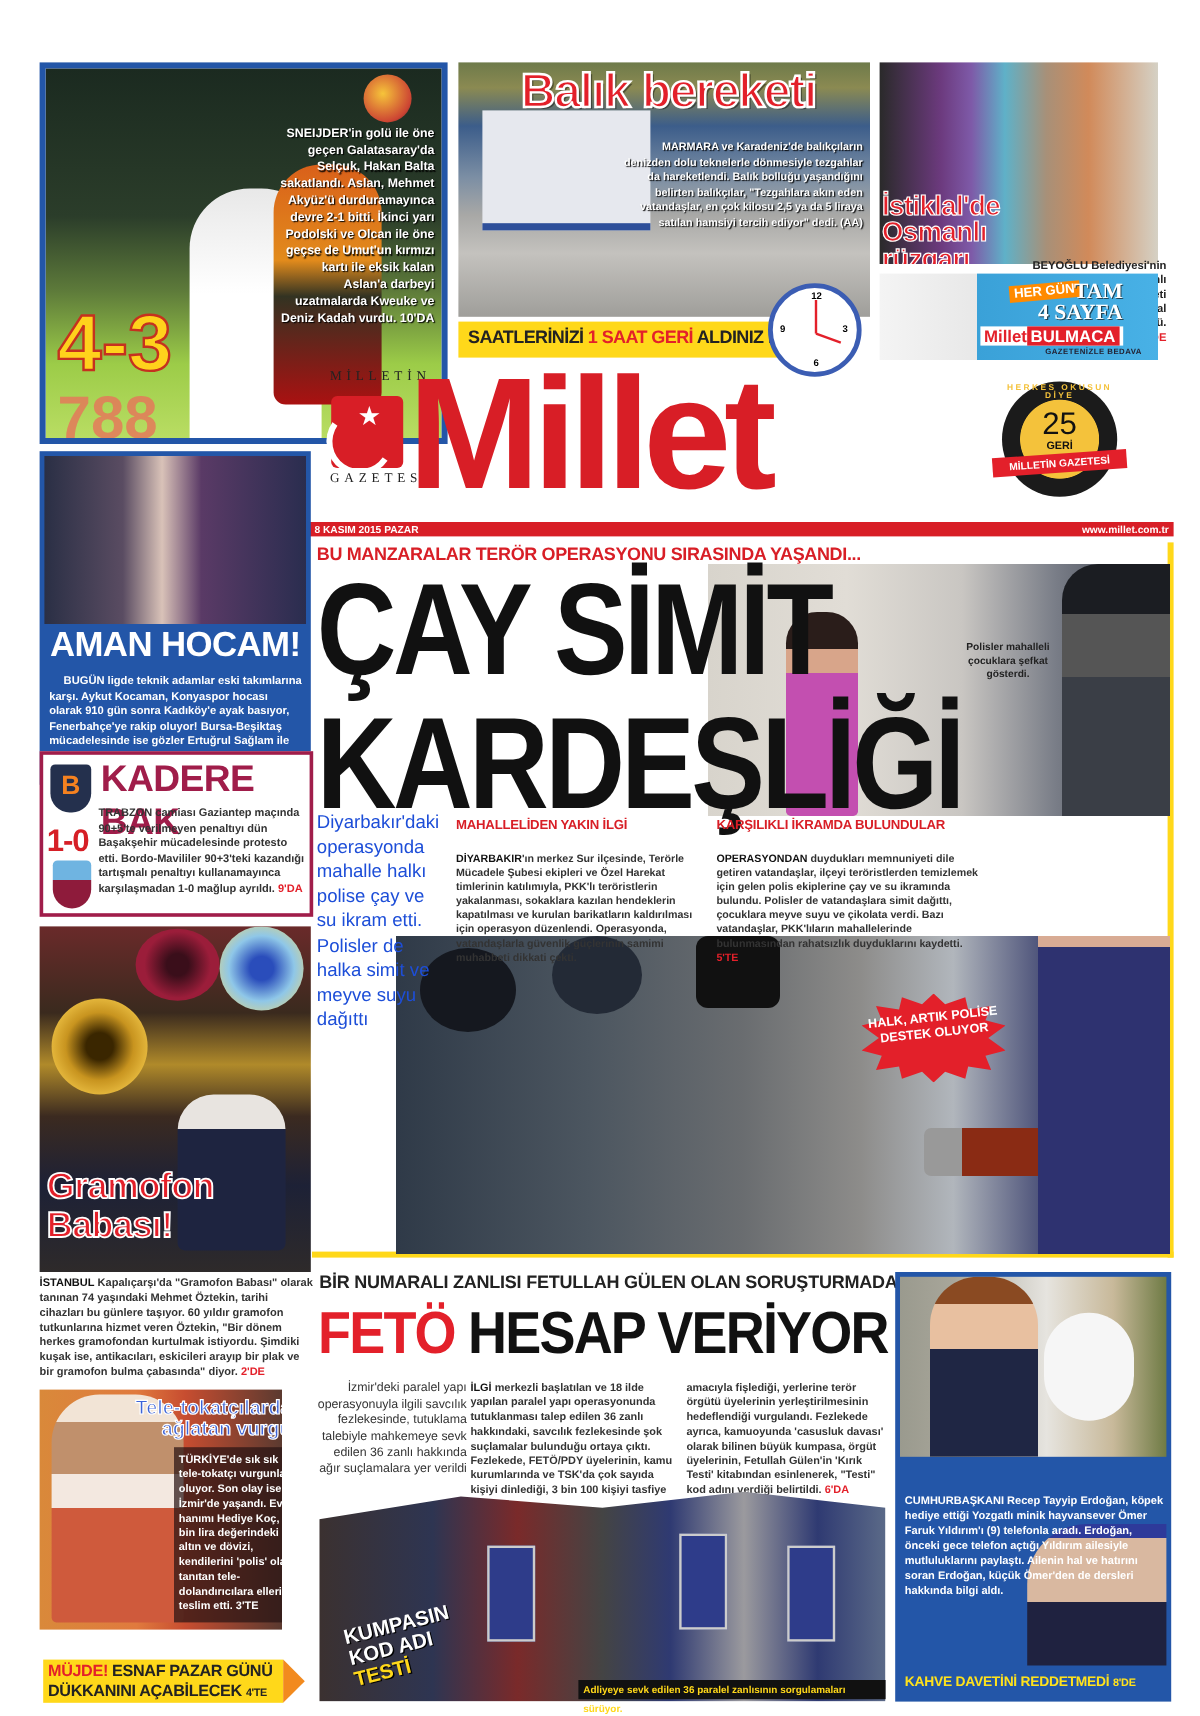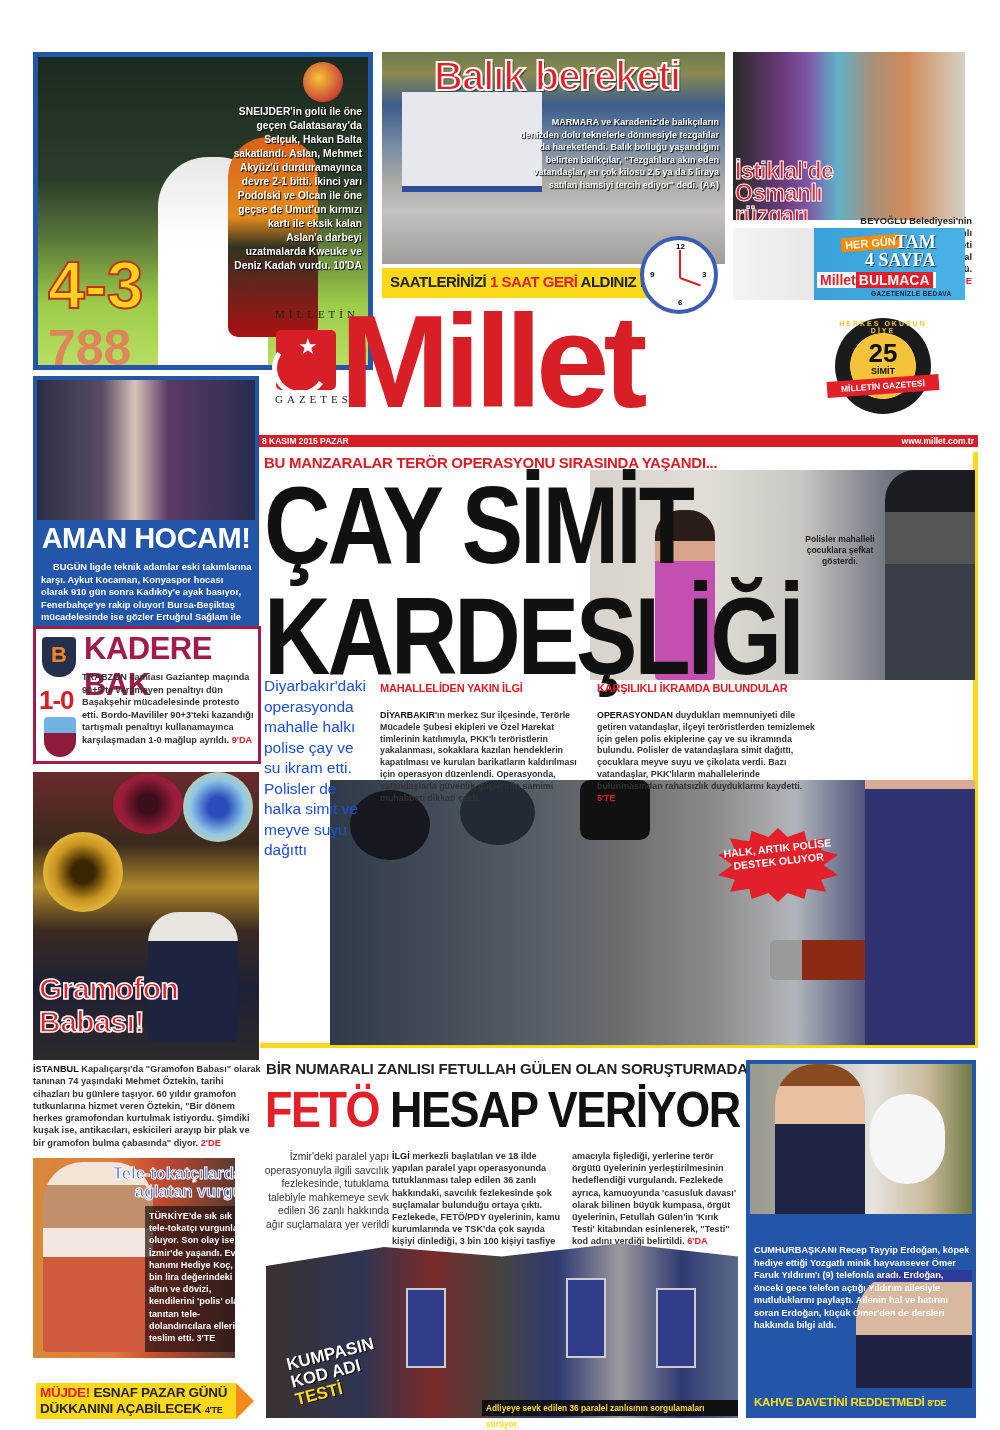--- a/index.html
+++ b/index.html
@@ -45,21 +45,21 @@
   #puzzle .gz { left: 138px; top: 62px; font-size: 6.5px; color: #223; font-weight: bold; letter-spacing: .4px; }
 
   
   #mast-small-top { left: 275px; top: 308px; font-family: "Liberation Serif", serif; font-size: 11px; letter-spacing: 4px; color: #222; }
   #mast-logo { left: 276px; top: 330px; width: 60px; height: 60px; background: #d81e26; border-radius: 5px; }
   #mast-logo .star { left: 22px; top: 4px; color: #fff; font-size: 22px; }
   #mast-logo .cres { left: -4px; top: 10px; width: 56px; height: 56px; border-radius: 50%; border: 5px solid transparent; border-left-color: #fff; border-bottom-color: #fff; transform: rotate(-10deg); }
   #mast-small-bot { left: 275px; top: 393px; font-family: "Liberation Serif", serif; font-size: 11px; letter-spacing: 4px; color: #222; }
   #mast-title { left: 340px; top: 292px; font-size: 132px; font-weight: bold; color: #d81e26; letter-spacing: -6px; line-height: 140px; }
   #badge { left: 835px; top: 318px; width: 96px; height: 96px; border-radius: 50%; background: radial-gradient(circle, #f4c23b 0 48%, #1b1b1b 49% 72%, #e4a823 73%); }
-  #badge .p { left: 0; top: 20px; width: 96px; text-align: center; font-size: 26px; font-weight: bold; color: #111; }
+  #badge .p { left: 0; top: 20px; width: 96px; text-align: center; font-size: 26px; font-weight: normal; color: #111; }
   #badge .k { left: 0; top: 48px; width: 96px; text-align: center; font-size: 9px; font-weight: bold; color: #111; }
   #badge .ring { left: 0; top: 2px; width: 96px; text-align: center; font-size: 7px; color: #f4c23b; letter-spacing: 2px; font-weight: bold; }
   #badge .ribbon { left: -8px; top: 60px; width: 112px; height: 16px; background: #e3202a; color: #fff; font-size: 8.5px; text-align: center; line-height: 16px; font-weight: bold; transform: rotate(-4deg); }
   #datebar { left: 258px; top: 435px; width: 720px; height: 12px; background: #d81e26; color: #fff; font-size: 8.5px; line-height: 12px; font-weight: bold; padding: 0 4px; display: flex; justify-content: space-between; }
 
   
   #aman { left: 33px; top: 376px; width: 226px; height: 278px; background: #2356a8; }
   #aman .ph { left: 4px; top: 4px; width: 218px; height: 140px; background: linear-gradient(90deg, #2a2f45 0%, #5a4c62 30%, #d9c2b8 45%, #5a3a66 60%, #2a2d4f 100%); }
   #aman .h1 { left: 4px; top: 146px; width: 218px; text-align: center; font-size: 29px; font-weight: bold; color: #fff; letter-spacing: -0.5px; }
   #aman .txt { left: 8px; top: 185px; width: 212px; font-size: 9.3px; line-height: 12.5px; color: #fff; font-weight: bold; text-indent: 12px; }
@@ -184,21 +184,21 @@
 <div id="mast-small-top" class="abs">MİLLETİN</div>
 <div id="mast-logo" class="abs">
   <div class="abs cres"></div>
   <div class="abs star">★</div>
 </div>
 <div id="mast-small-bot" class="abs">GAZETESİ</div>
 <div id="mast-title" class="abs">Millet</div>
 <div id="badge" class="abs">
   <div class="abs ring">HERKES OKUSUN DİYE</div>
   <div class="abs p">25</div>
-  <div class="abs k">SİMİT</div>
+  <div class="abs k">GERİ</div>
   <div class="abs ribbon">MİLLETİN GAZETESİ</div>
 </div>
 <div id="datebar" class="abs">
   <span>8 KASIM 2015 PAZAR</span>
   <span>www.millet.com.tr</span>
 </div>
 
 <div id="aman" class="abs">
   <div class="abs ph photo"></div>
   <div class="abs h1">AMAN HOCAM!</div>

